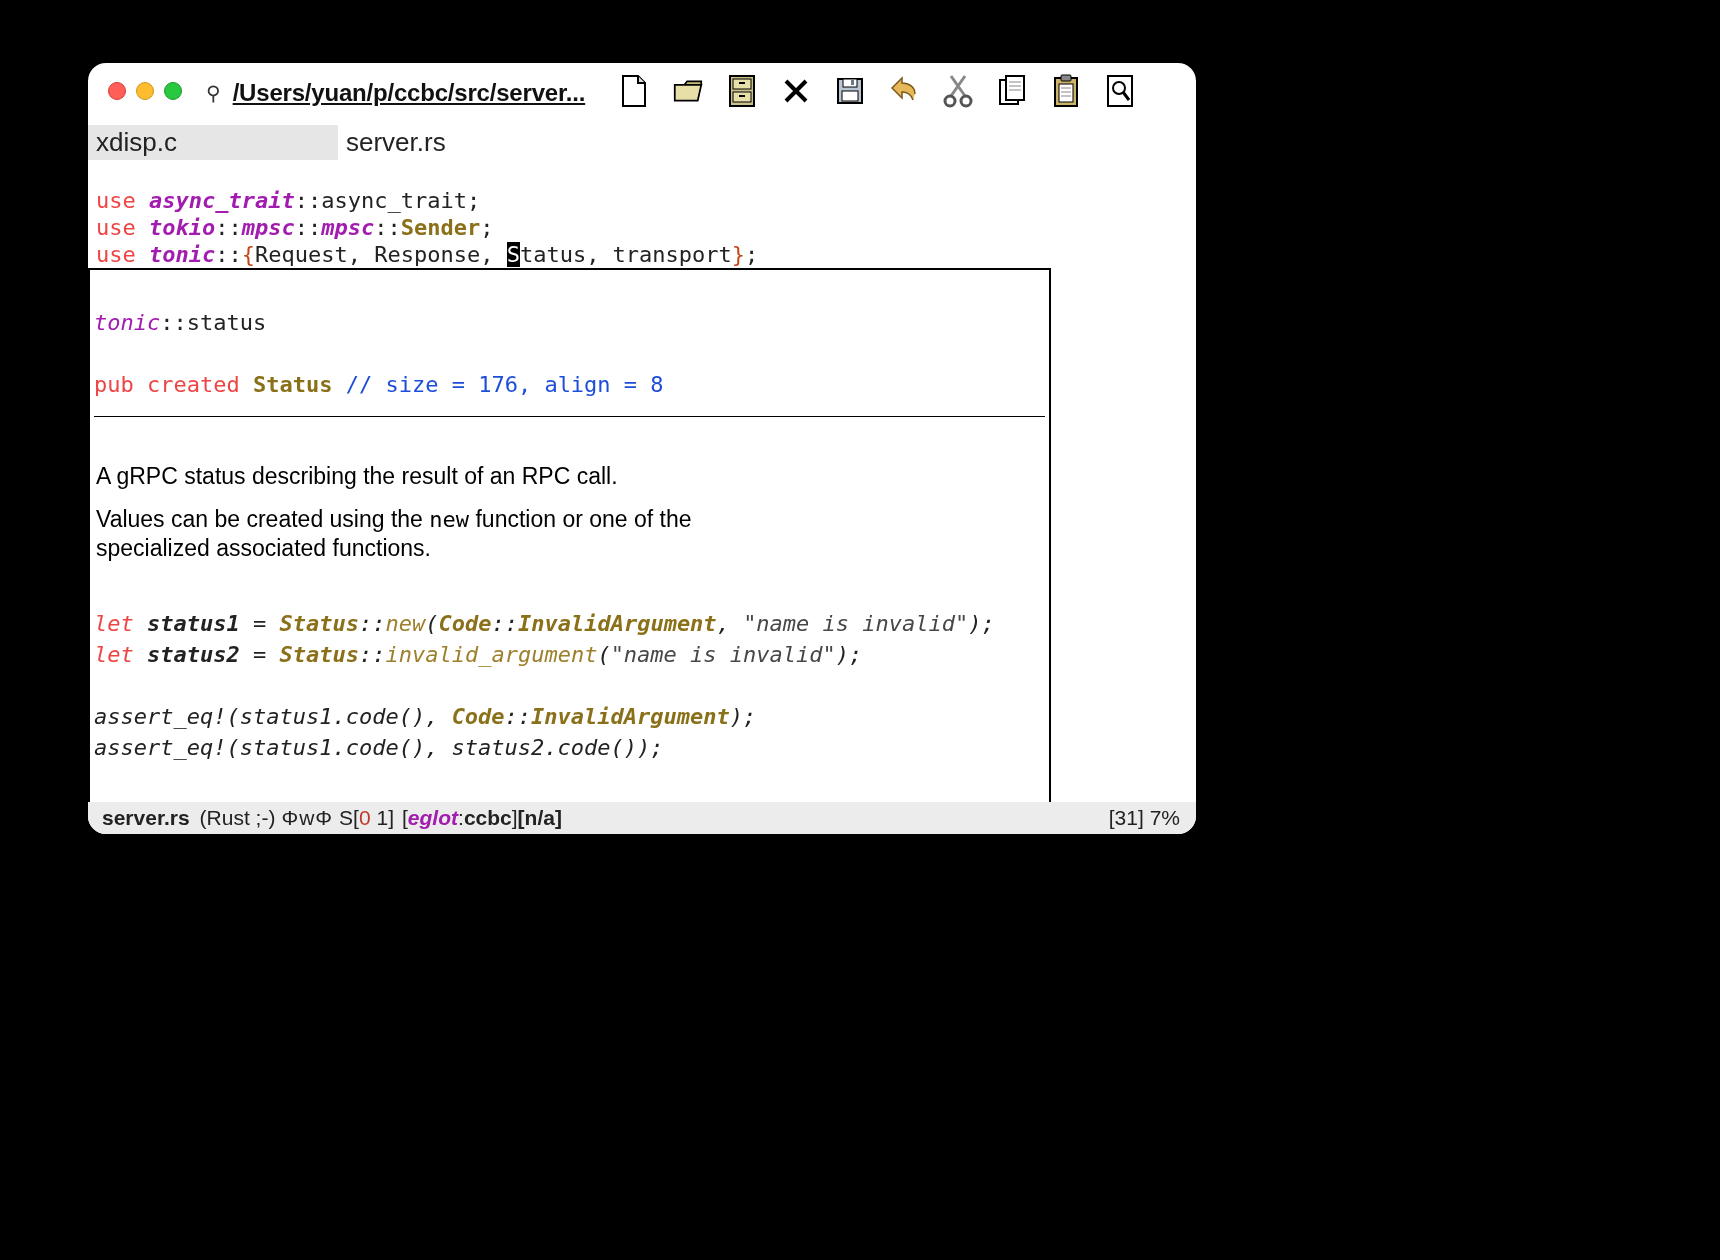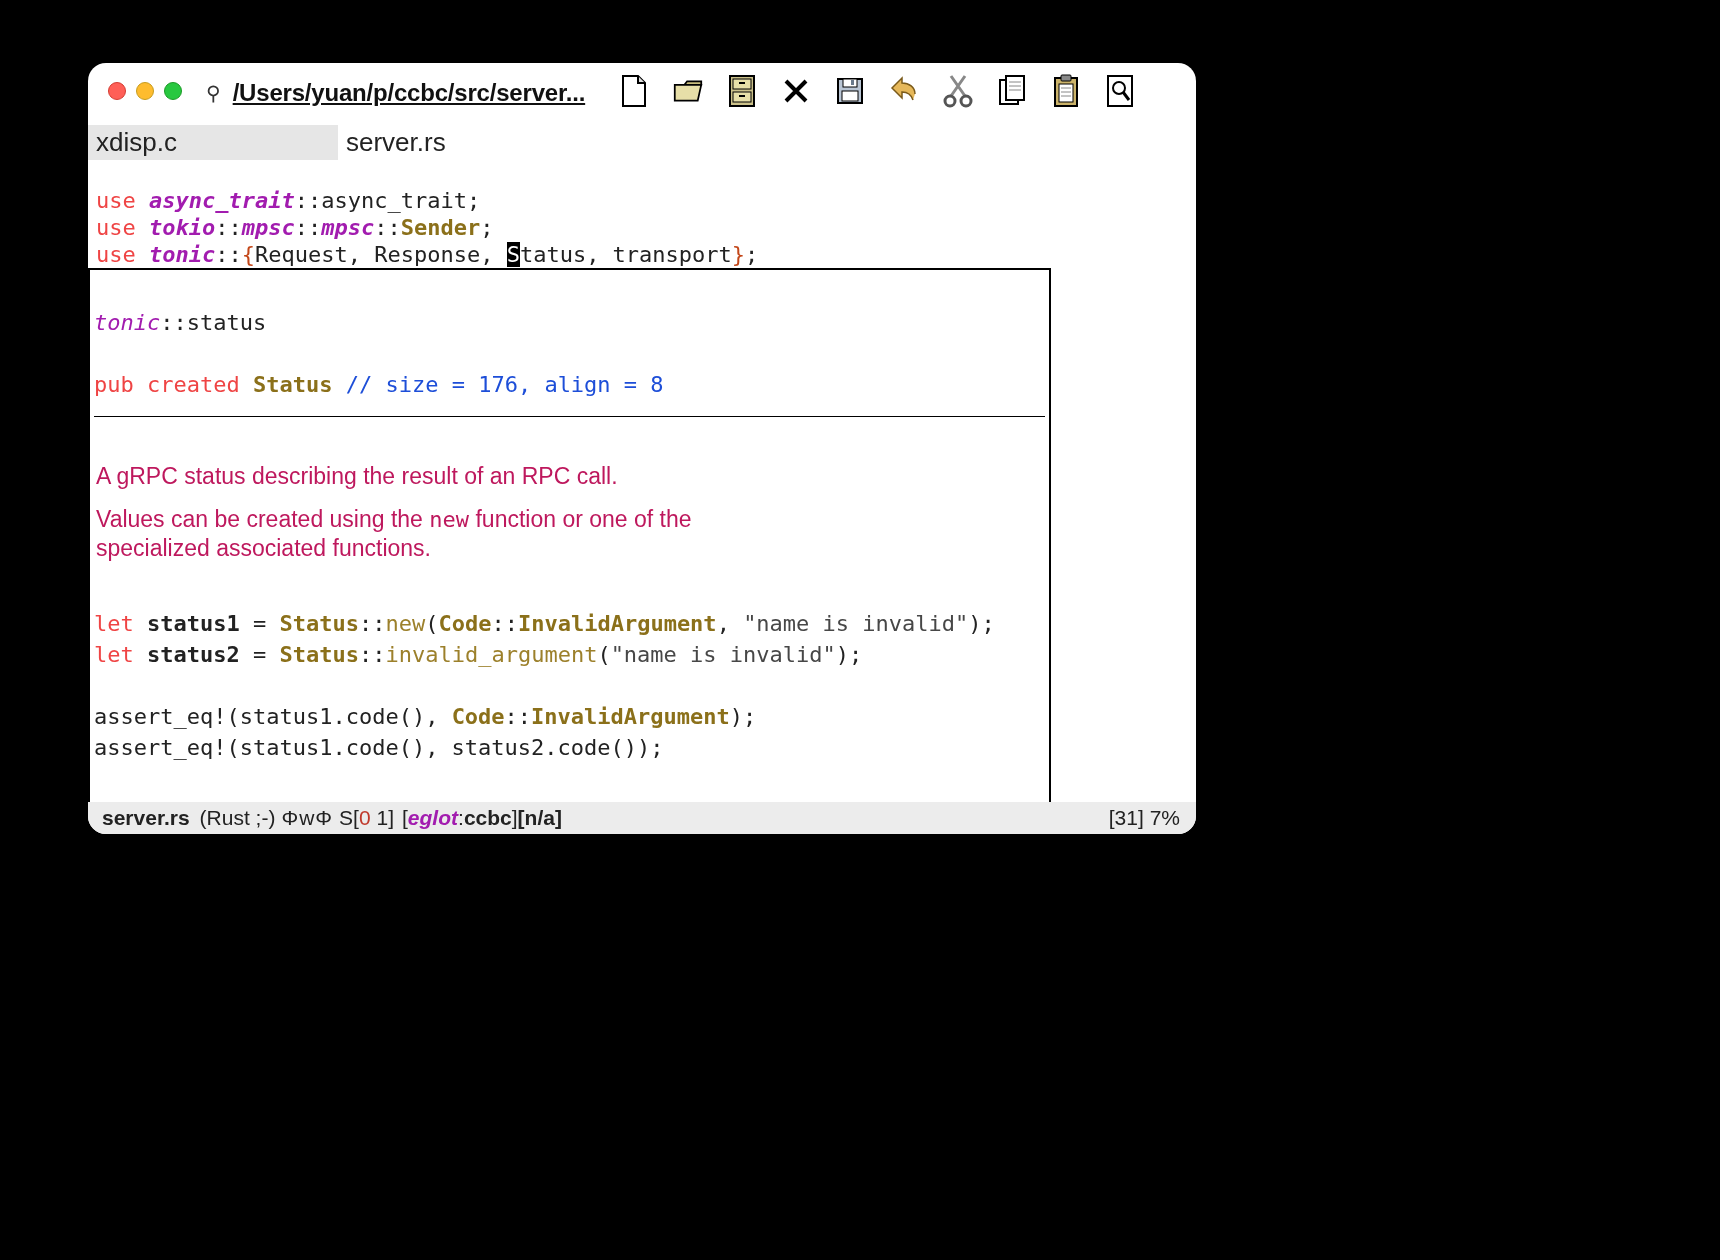--- a/index.html
+++ b/index.html
@@ -123,32 +123,33 @@
     line-height:31px;
     position: relative;
     left: -8px;
   }
   .popup .docsig { padding-bottom: 10px; }
   .popup hr { border:none; border-top:1px solid #000; margin:6px 0 14px 0; }
   .popup .prose {
     font-family: -apple-system,"Helvetica Neue",Arial,sans-serif;
     font-size: 23px;
     line-height: 29px;
-    color:#be185d;
+    color:#000000;
     white-space: normal;
     max-width: 670px;
     padding-left:2px;
   }
   .popup .prose .mono {
     font-family: "SF Mono","Menlo","Consolas",monospace;
     font-size:22px;
   }
   .popup .codeblk {
     margin-top:14px;
     white-space: pre;
+    font-style: italic;
   }
 
   
   .modeline {
     position:absolute;
     left:0; right:0;
     bottom:0;
     height:32px;
     background:#ececec;
     display:flex;

